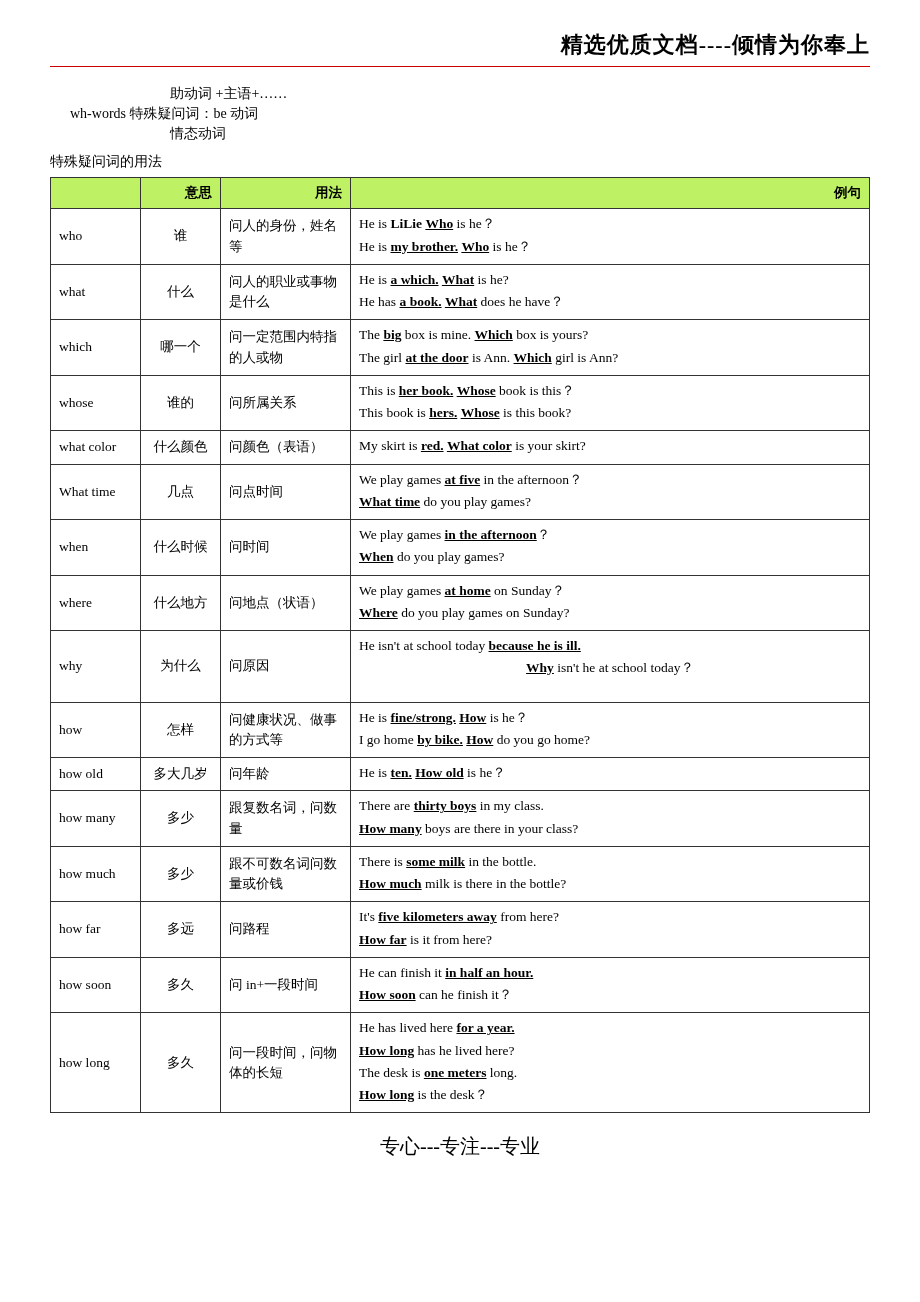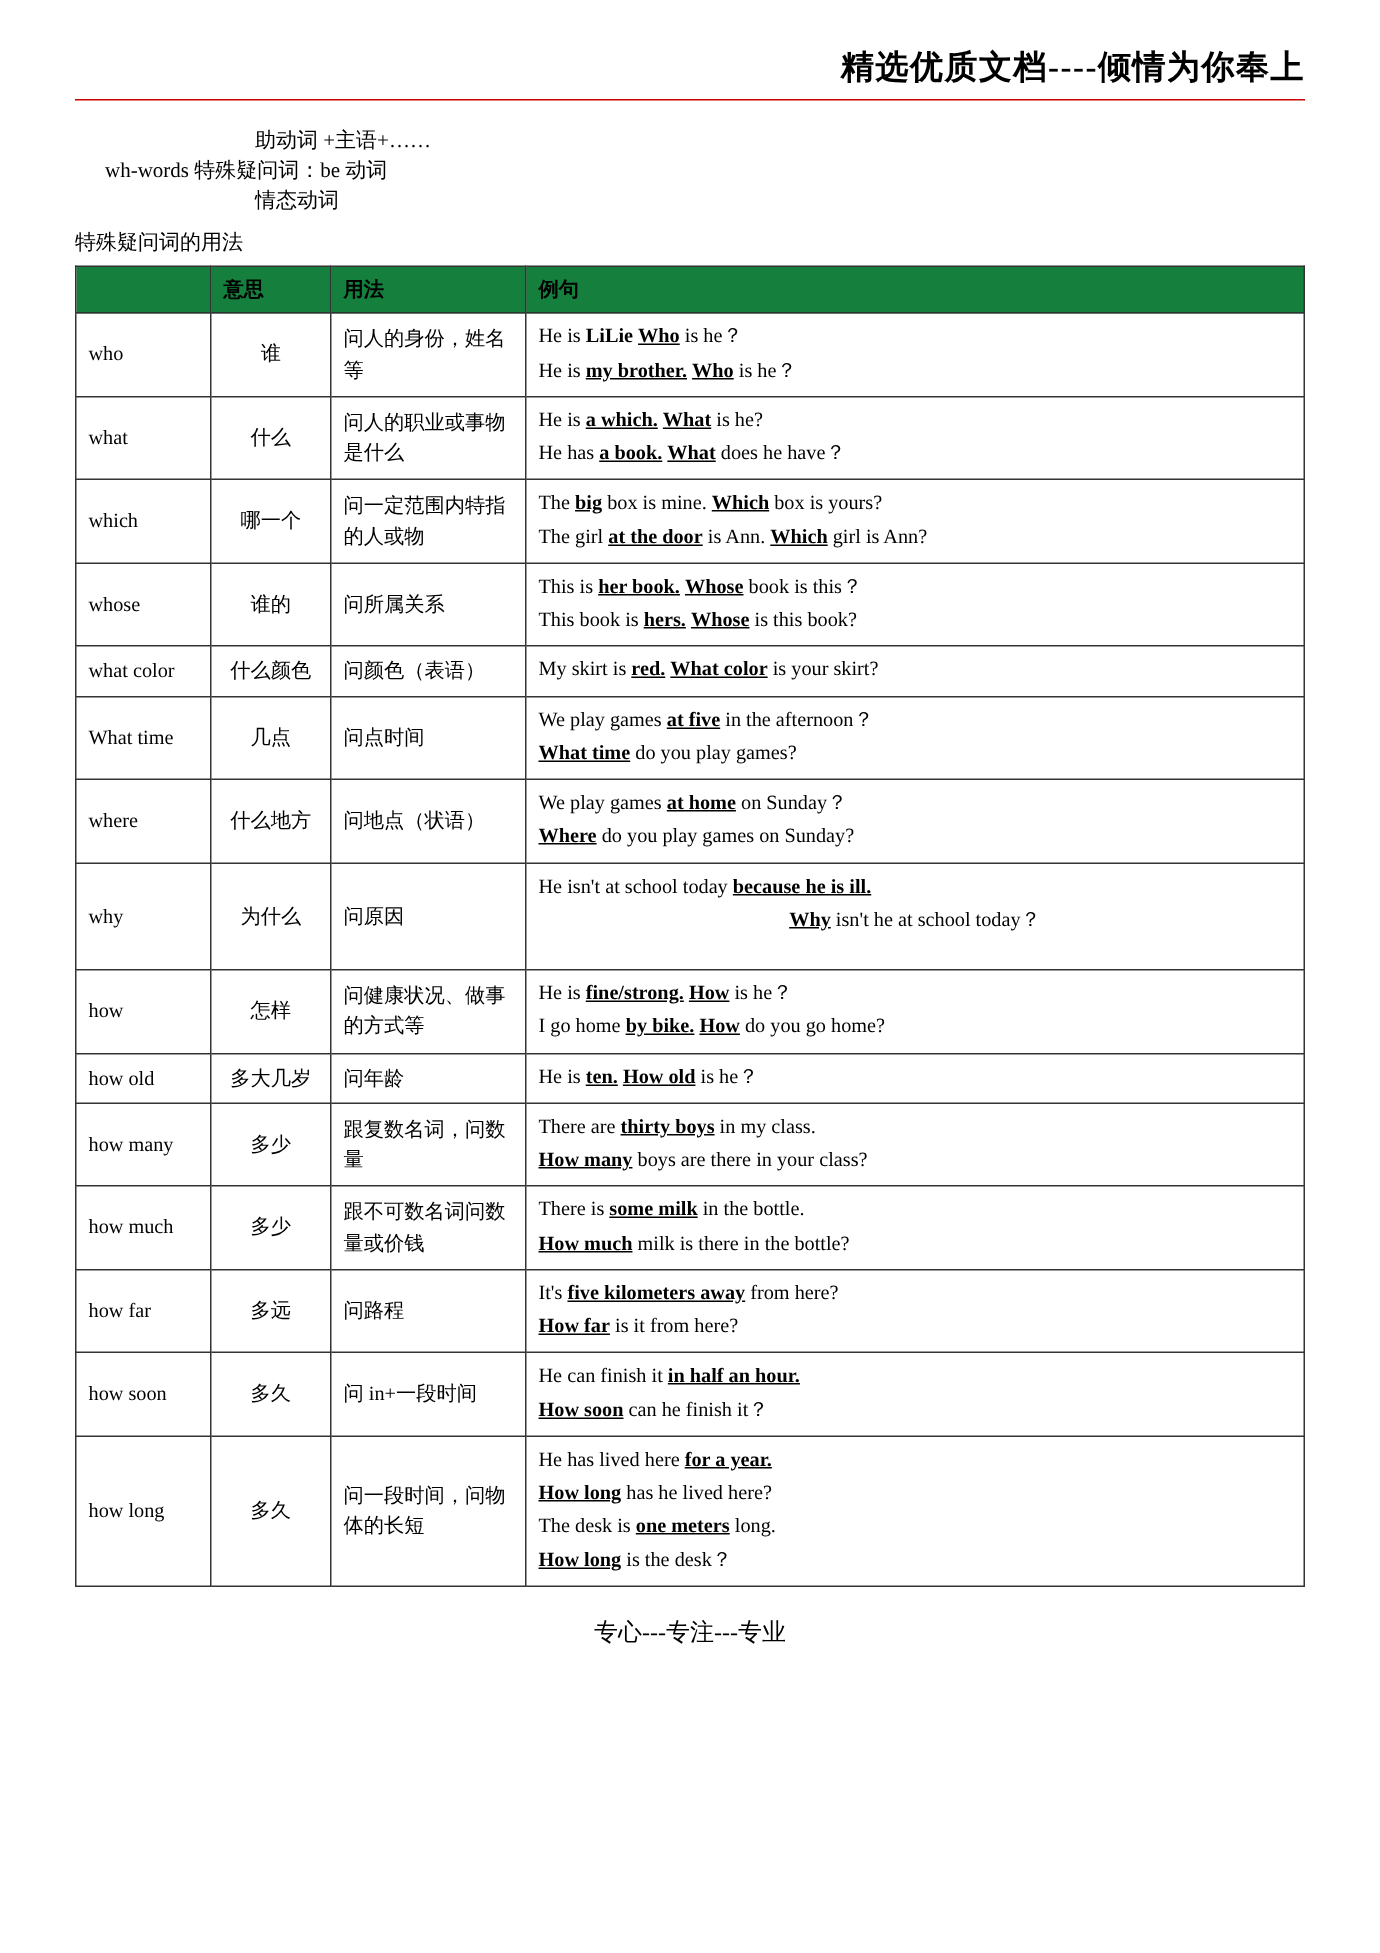--- a/index.html
+++ b/index.html
@@ -42,43 +42,43 @@
       margin-bottom: 20px;
       font-size: 13.5px;
     }
     th, td {
       border: 1px solid #333;
       padding: 5px 8px;
       vertical-align: top;
       line-height: 1.5;
     }
     th {
-      text-align: left;
+      text-align: right;
       font-weight: bold;
-      background: #15803d;
+      background: #bef264;
     }
     td:first-child {
       width: 90px;
       vertical-align: middle;
     }
     td:nth-child(2) {
       width: 80px;
       text-align: center;
       vertical-align: middle;
     }
     td:nth-child(3) {
       width: 130px;
       vertical-align: middle;
     }
     td:nth-child(4) {
       width: auto;
     }
     .footer-text {
       text-align: center;
-      font-size: 16px;
+      font-size: 20px;
       margin-top: 10px;
     }
     b { font-weight: bold; }
     u { text-decoration: underline; }
   </style>
 </head>
 <body>
 
 <div class="page-title">精选优质文档----倾情为你奉上</div>
 <hr class="title-underline">
@@ -148,20 +148,29 @@
       <tr>
         <td>What time</td>
         <td>几点</td>
         <td>问点时间</td>
         <td>
           <p style="margin-bottom: 2px;">We play games <u><b>at five</b></u> in the afternoon？</p>
           <p style="margin-bottom: 2px;"><u><b>What time</b></u> do you play games?</p>
         </td>
       </tr>
       <tr>
+        <td>when</td>
+        <td>什么时候</td>
+        <td>问时间</td>
+        <td>
+          <p style="margin-bottom: 2px;">We play games <u><b>in the afternoon</b></u>？</p>
+          <p style="margin-bottom: 2px;"><u><b>When</b></u> do you play games?</p>
+        </td>
+      </tr>
+      <tr>
         <td>where</td>
         <td>什么地方</td>
         <td>问地点（状语）</td>
         <td>
           <p style="margin-bottom: 2px;">We play games <u><b>at home</b></u> on Sunday？</p>
           <p style="margin-bottom: 2px;"><u><b>Where</b></u> do you play games on Sunday?</p>
         </td>
       </tr>
       <tr>
         <td>why</td>

